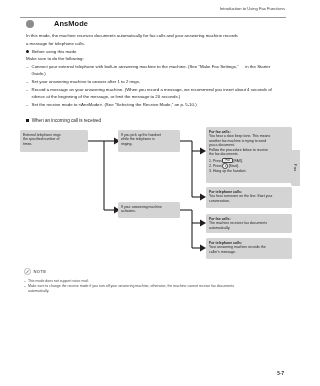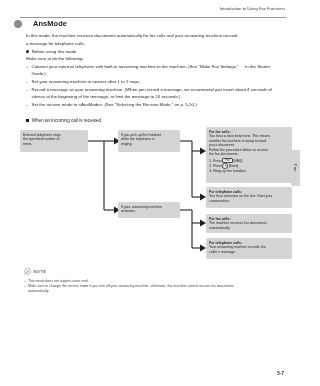--- a/index.html
+++ b/index.html
@@ -32,24 +32,24 @@
     font-size: 4.1px;
     letter-spacing: 0.02px;
     color: #3b3b3b;
     padding-right: 1px;
   }
 
   
   .section-title {
     position: absolute;
     top: 19px;
-    left: 14px;
+    left: 26px;
     display: flex;
     align-items: flex-end;
-    gap: 11px;
+    gap: 20px;
   }
   .title-bullet {
     width: 8px;
     height: 8px;
     border-radius: 50%;
     background: #8c8c8c;
     flex: none;
   }
   .title-text {
     font-size: 7.4px;

